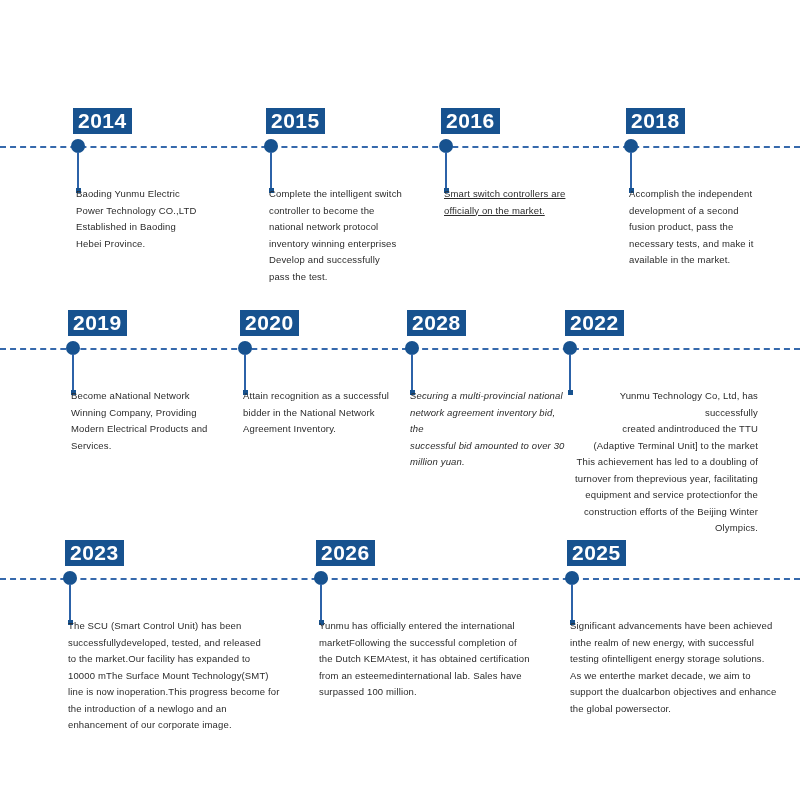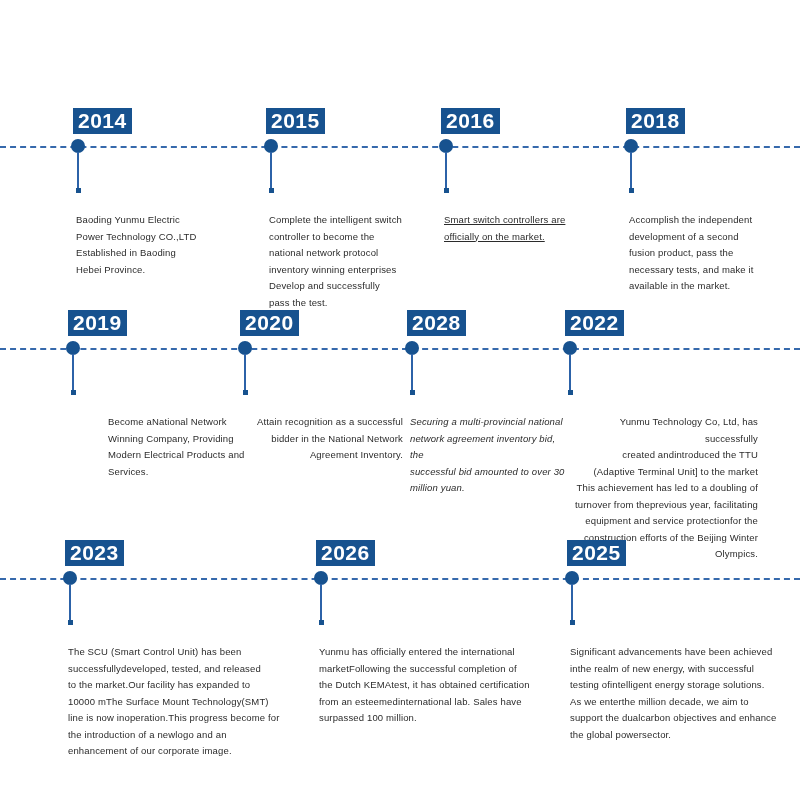--- a/index.html
+++ b/index.html
@@ -81,21 +81,21 @@
     position: absolute;
     top: 42px;
     left: -2px;
     width: 5px;
     height: 5px;
     background: #17528f;
   }
 
   .milestone-text {
     position: absolute;
-    top: 66px;
+    top: 40px;
     left: -2px;
     font-size: 9.5px;
     line-height: 16.5px;
     color: #2b2b2b;
     font-family: "Liberation Sans", "DejaVu Sans", sans-serif;
     white-space: pre-line;
     letter-spacing: 0.15px;
   }
 </style>
 </head>
@@ -146,31 +146,31 @@
 available in the market.</div>
       </div>
     </div>
     <div class="timeline-row" style="top: 348px;">
       <div class="timeline-axis"></div>
       <div class="milestone" style="left: 73px;">
         <div class="year-badge">2019</div>
         <div class="node-dot"></div>
         <div class="node-stem"></div>
         <div class="node-stem-cap"></div>
-        <div class="milestone-text" style="width: 160px; margin-left: 37px;">Become aNational Network
+        <div class="milestone-text" style="width: 160px;">Become aNational Network
 Winning Company, Providing
 Modern Electrical Products and
 Services.</div>
       </div>
       <div class="milestone" style="left: 245px;">
         <div class="year-badge">2020</div>
         <div class="node-dot"></div>
         <div class="node-stem"></div>
         <div class="node-stem-cap"></div>
-        <div class="milestone-text" style="width: 160px; text-align: right;">Attain recognition as a successful
+        <div class="milestone-text" style="width: 160px;">Attain recognition as a successful
 bidder in the National Network
 Agreement Inventory.</div>
       </div>
       <div class="milestone" style="left: 412px;">
         <div class="year-badge">2028</div>
         <div class="node-dot"></div>
         <div class="node-stem"></div>
         <div class="node-stem-cap"></div>
         <div class="milestone-text" style="width: 155px; font-style: italic;">Securing a multi-provincial national
 network agreement inventory bid, the
@@ -219,18 +219,18 @@
 surpassed 100 million.</div>
       </div>
       <div class="milestone" style="left: 572px;">
         <div class="year-badge">2025</div>
         <div class="node-dot"></div>
         <div class="node-stem"></div>
         <div class="node-stem-cap"></div>
         <div class="milestone-text" style="width: 215px;">Significant advancements have been achieved
 inthe realm of new energy, with successful
 testing ofintelligent energy storage solutions.
-As we enterthe million decade, we aim to
+As we enterthe market decade, we aim to
 support the dualcarbon objectives and enhance
 the global powersector.</div>
       </div>
     </div>
   </div>
 
 </body></html>

